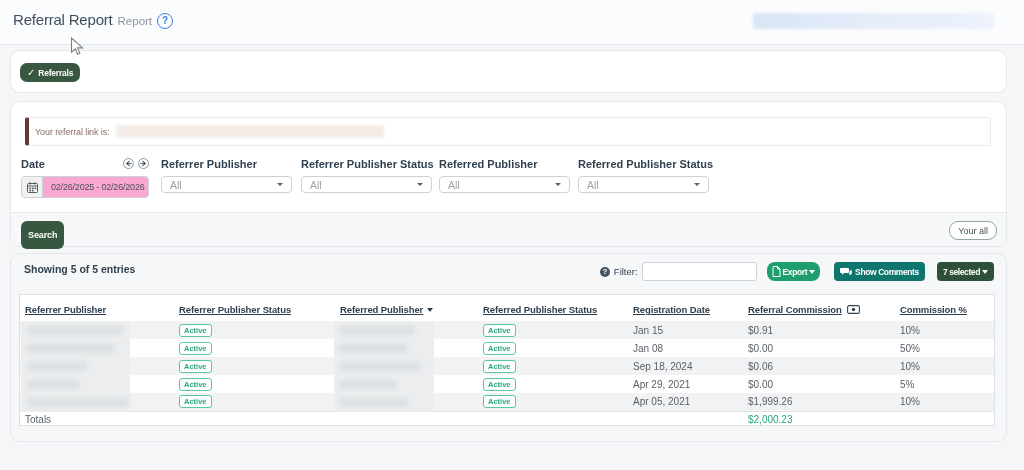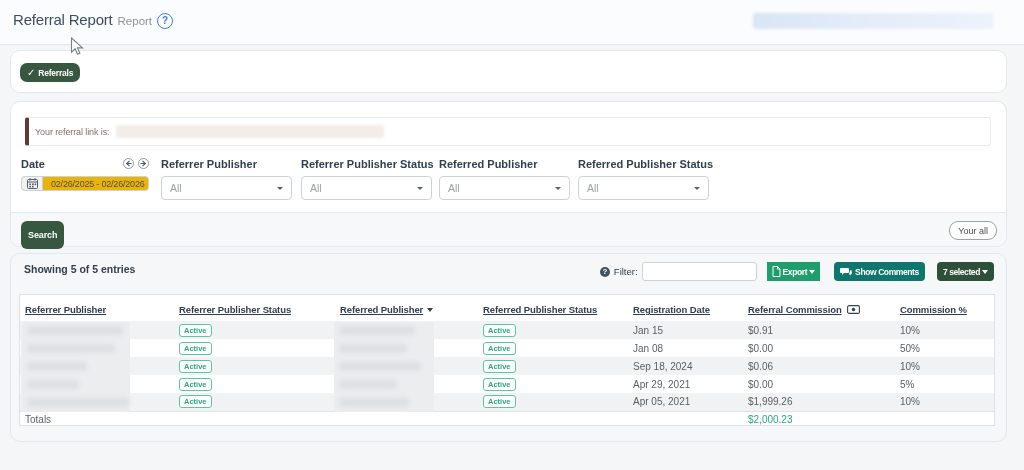--- a/index.html
+++ b/index.html
@@ -50,28 +50,28 @@
 .g-sel1   { left:290px; width:131px; }
 .g-sel2   { left:428px; width:131px; }
 .g-sel3   { left:567px; width:131px; }
 
 .date-label-row { display:flex; align-items:center; }
 .date-arrows { margin-left:auto; display:flex; gap:4px; }
 .arrow-btn { width:11px; height:11px; border:1px solid #8f979e; border-radius:50%;
   background:#fff; color:#4d5a66; font-size:7.5px; line-height:9px; text-align:center;
   padding:0; cursor:pointer; display:flex; align-items:center; justify-content:center; }
 
-.input-group { display:flex; height:15px; border:1px solid #ccd2d8; border-radius:4px;
-  background:#eab308; overflow:hidden; }
+.input-group { display:flex; height:22px; border:1px solid #ccd2d8; border-radius:4px;
+  background:#f9a8d4; overflow:hidden; }
 .input-addon { width:21px; background:#f0f1f2; border-right:1px solid #ccd2d8;
   display:flex; align-items:center; justify-content:center; }
 .date-value { flex:1; display:flex; align-items:center; padding-left:8px;
   font-size:9px; color:#4b5157; letter-spacing:-.2px; white-space:nowrap; }
 
-.select { height:24px; border:1px solid #ccd2d8; border-radius:4px; background:#fff;
+.select { height:17px; border:1px solid #ccd2d8; border-radius:4px; background:#fff;
   display:flex; align-items:center; padding:0 8px; font-size:10.5px; color:#9aa1a8; cursor:pointer;justify-content:flex-end; }
 .select .caret { margin-left:auto; }
 .caret-dark { width:0; height:0; border-left:3px solid transparent;
   border-right:3px solid transparent; border-top:3.5px solid #5a6168; display:inline-block; }
 .caret-white { width:0; height:0; border-left:3.5px solid transparent;
   border-right:3.5px solid transparent; border-top:4px solid #fff; display:inline-block; }
 
 .filters-footer { position:absolute; left:0; right:0; bottom:0; height:34px;
   background:#f7f8f9; border-top:1px solid #e8ebee; border-radius:0 0 10px 10px; }
 .btn-search { position:absolute; left:10px; top:8px; height:28px; padding:0 7px; font-size:9px; letter-spacing:-.1px; }
@@ -82,21 +82,21 @@
 
 .table-toolbar { position:absolute; left:0; top:0; right:0; height:40px; }
 .showing { position:absolute; left:13px; top:9px; font-size:10.5px; font-weight:bold; color:#32414f; }
 .toolbar-right { position:absolute; right:12px; top:8px; display:flex; align-items:center; gap:3px; }
 .filter-label-wrap { display:flex; align-items:center; gap:4px; }
 .qmark-dark { width:10px; height:10px; border-radius:50%; background:#43525f; color:#fff;
   font-size:8px; font-weight:bold; display:flex; align-items:center; justify-content:center; }
 .filter-label { font-size:9.5px; font-weight:normal; color:#32414f; }
 .filter-input { width:115px; height:19px; border:1px solid #ccd2d8; border-radius:3px;
   background:#fff; font-family:inherit; font-size:10px; padding:0 5px; color:#444; margin-left:1px; }
-.btn-export { background:#1f9e6d; height:19px; padding:0 5px; font-size:8.5px; letter-spacing:-.4px; border-radius:0; color:#fff; gap:2px; margin-left:7px; }
+.btn-export { background:#1f9e6d; height:19px; padding:0 5px; font-size:8.5px; letter-spacing:-.4px; border-radius:8px; color:#fff; gap:2px; margin-left:7px; }
 .btn-comments { background:#0f766e; height:19px; padding:0 6px; font-size:8.5px; letter-spacing:-.4px; border-radius:4px; color:#fff; gap:3px; margin-left:11px; }
 .btn-selected { background:#2e4f3a; height:19px; padding:0 6px; font-size:8.5px; letter-spacing:-.4px; border-radius:4px; color:#fff; gap:2px; margin-left:9px;justify-content:space-between; }
 
 .table-wrap { position:absolute; left:8px; right:11px; top:40px; bottom:15px;
   background:#fff; border:1px solid #dee2e6; }
 table { width:100%; border-collapse:collapse; table-layout:fixed; }
 th { font-size:9.5px; font-weight:bold; color:#2e3f50; letter-spacing:-.1px; text-align:left;
   padding:9px 5px 6px 5px; white-space:nowrap; overflow:hidden; }
 th .th-text { text-decoration:underline; cursor:pointer; }
 th .sort-caret { display:inline-block; margin-left:4px; width:0; height:0;

